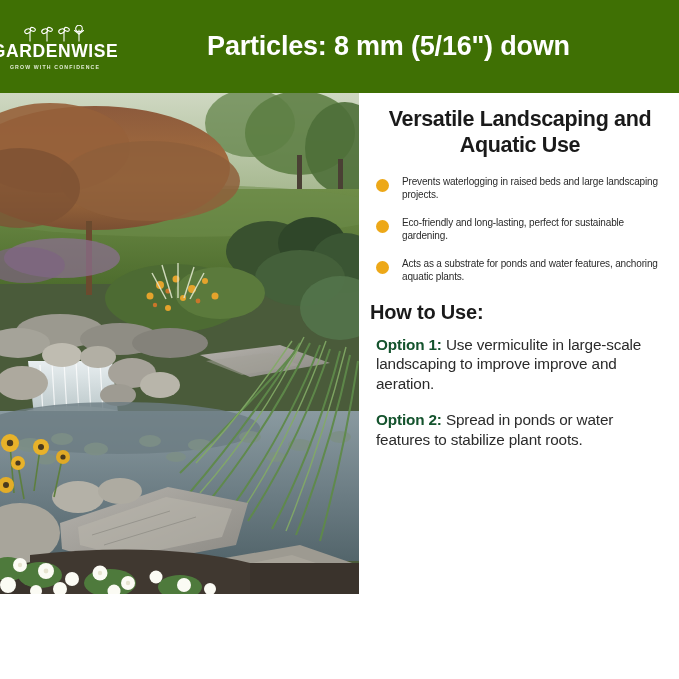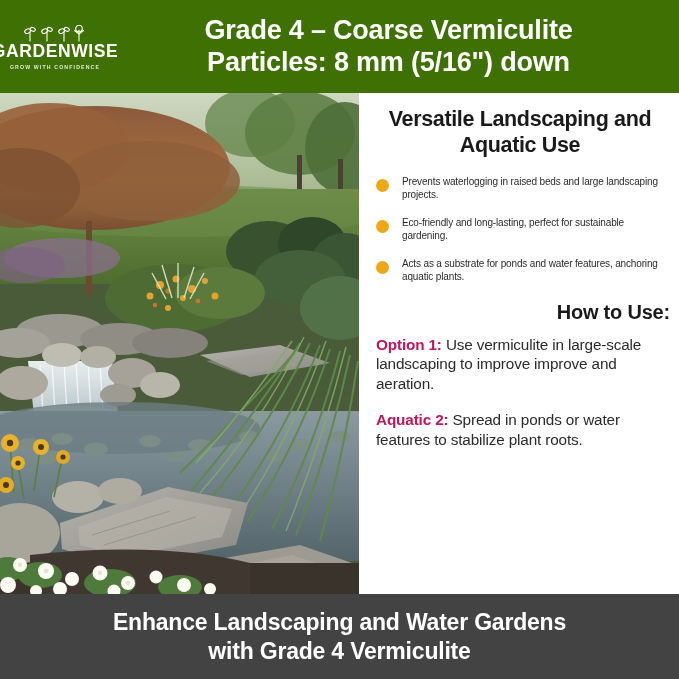--- a/index.html
+++ b/index.html
@@ -127,38 +127,38 @@
     margin-top: 4px;
     margin-right: 13px;
   }
   .bullet-text {
     font-size: 10px;
     line-height: 1.30;
     color: #2b2b2b;
     letter-spacing: -0.15px;
   }
   .howto-heading {
-    text-align: right;
+    text-align: left;
     font-size: 20px;
     font-weight: 700;
     color: #1a1a1a;
     letter-spacing: -0.2px;
     margin: 18px 0 11px 0;
   }
   .option {
     font-size: 15.3px;
     line-height: 1.30;
     color: #2b2b2b;
     letter-spacing: -0.15px;
     padding: 0 2px 0 6px;
     margin-bottom: 16px;
   }
   .option:last-child { margin-bottom: 0; }
   .option b {
-    color: #be185d;
+    color: #14532d;
     font-weight: 700;
   }
 
   
   .footer {
     position: absolute;
     left: 0; top: 594px;
     width: 679px;
     height: 85px;
     background: #434343;
@@ -197,21 +197,20 @@
           <path d="M55 16 L55 5"></path>
           <path d="M55 9 L50.5 5.5"></path>
           <path d="M55 9 L59.5 5.5"></path>
           <circle cx="55" cy="3.6" r="3.3"></circle>
         </g>
       </svg>
       <div class="logo-word">GARDENWISE</div>
       <div class="logo-tag">GROW WITH CONFIDENCE</div>
     </div>
     <div class="header-title">
-      <span class="l1">Grade 4 – Coarse Vermiculite</span>
       <span class="l2">Particles: 8 mm (5/16") down</span>
     </div>
   </div>
 
   <div class="photo">
     <svg width="359" height="501" viewBox="0 0 359 501" preserveAspectRatio="none">
       <defs>
         <linearGradient id="sky" x1="0" y1="0" x2="0" y2="1">
           <stop offset="0%" stop-color="#cfd8c2"></stop>
           <stop offset="100%" stop-color="#9fb286"></stop>
@@ -440,24 +439,18 @@
         <span class="bullet-text">Acts as a substrate for ponds and water features, anchoring aquatic plants.</span>
       </li>
     </ul>
 
     <div class="howto-heading">How to Use:</div>
 
     <div class="option">
       <b>Option 1:</b><span> Use vermiculite in large-scale landscaping to improve improve and aeration.</span>
     </div>
     <div class="option">
-      <b>Aquatic 2:</b><span> Spread in ponds or water features to stabilize plant roots.</span>
+      <b>Option 2:</b><span> Spread in ponds or water features to stabilize plant roots.</span>
     </div>
   </div>
 
-  <div class="footer">
-    <div class="footer-title">
-      <span class="l1">Enhance Landscaping and Water Gardens</span>
-      <span class="l2">with Grade 4 Vermiculite</span>
-    </div>
-  </div>
 
 </div>
 
 </body></html>

